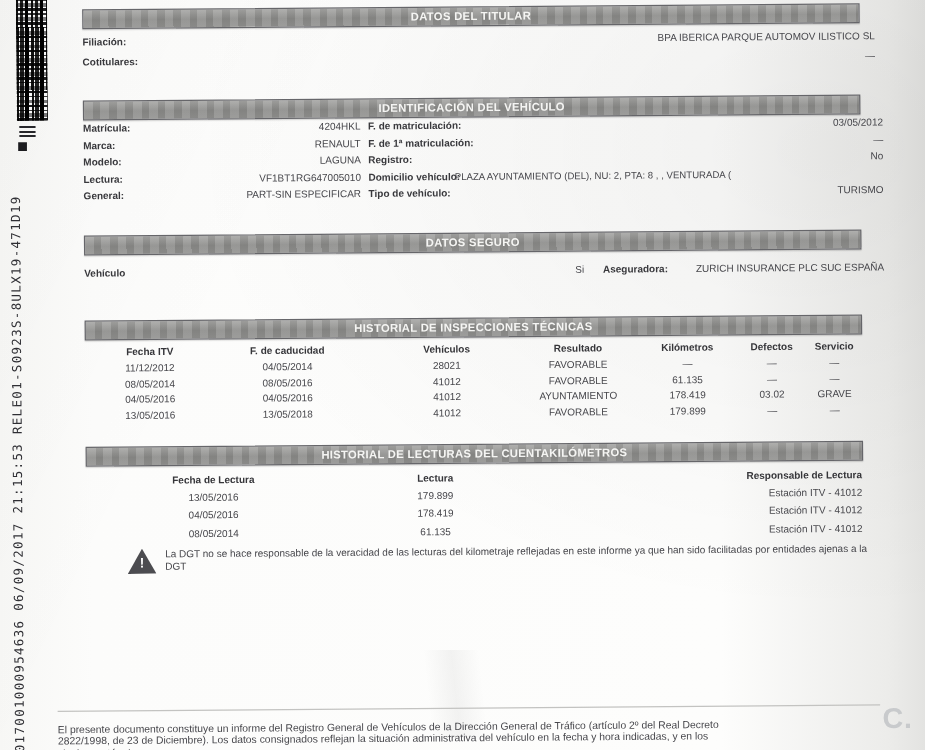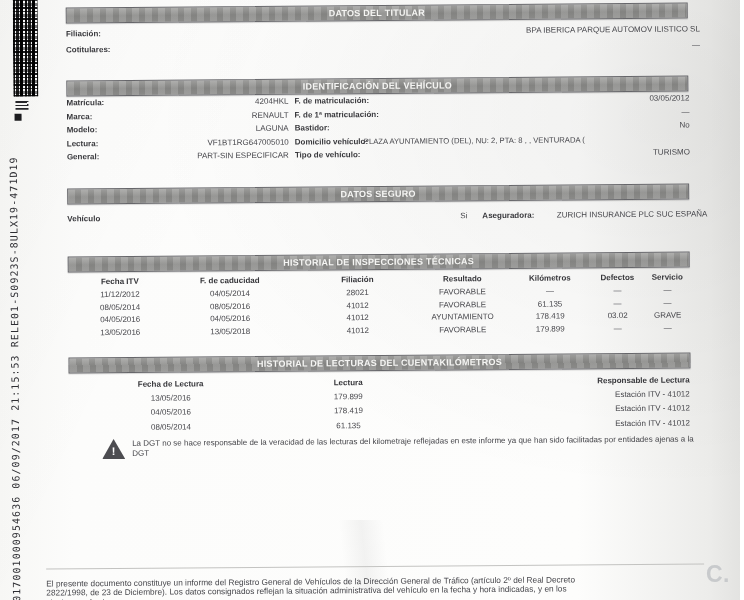--- a/index.html
+++ b/index.html
@@ -57,21 +57,21 @@
     box-shadow:0 1px 1px rgba(0,0,0,0.15);
   }
 
   
   .row { position:absolute; left:68px; width:640px; height:13px; font-size:8px; }
   .row .lab  { position:absolute; left:0; font-weight:bold; color:#39393d; white-space:nowrap;text-align:center; }
   .row .v-right { position:absolute; right:2px; text-align:right; color:#47474c; white-space:nowrap; }
 
   .ident .v1 { position:absolute; left:0; width:222px; text-align:right; color:#47474c; white-space:nowrap; }
   .ident .l2 { position:absolute; left:228px; font-weight:bold; color:#39393d; white-space:nowrap;text-align:center; }
-  .ident .v2 { position:absolute; right:17px; text-align:left; color:#47474c; white-space:nowrap; }
+  .ident .v2 { position:absolute; right:0; text-align:left; color:#47474c; white-space:nowrap; }
   .ident .v2.after-label { left:297px; right:auto; text-align:left; font-size:7.7px; }
 
   .seguro .s-flag { position:absolute; left:0; width:400px; text-align:right; color:#47474c; }
   .seguro .l2 { position:absolute; left:415px; font-weight:bold; color:#39393d; }
   .seguro .v2 { position:absolute; right:0; text-align:right; color:#47474c; white-space:nowrap; }
 
   
   .tbl { position:absolute; font-size:8px; color:#47474c; }
   .trow { display:flex; align-items:center; }
   .trow span { display:block; text-align:center; white-space:nowrap; }
@@ -147,21 +147,21 @@
     </div>
     <div class="row ident" style="top:109.5px;">
       <span class="lab">Marca:</span>
       <span class="v1">RENAULT</span>
       <span class="l2">F. de 1ª matriculación:</span>
       <span class="v2">—</span>
     </div>
     <div class="row ident" style="top:123px;">
       <span class="lab">Modelo:</span>
       <span class="v1">LAGUNA</span>
-      <span class="l2">Bastidor:</span>
+      <span class="l2">Registro:</span>
       <span class="v2">No</span>
     </div>
     <div class="row ident" style="top:136.5px;">
       <span class="lab">Lectura:</span>
       <span class="v1">VF1BT1RG647005010</span>
       <span class="l2">Domicilio vehículo:</span>
       <span class="v2 after-label">PLAZA AYUNTAMIENTO (DEL), NU: 2, PTA: 8 ,  , VENTURADA (</span>
     </div>
     <div class="row ident" style="top:150px;">
       <span class="lab">General:</span>
@@ -176,21 +176,21 @@
       <span class="s-flag">Si</span>
       <span class="l2">Aseguradora:</span>
       <span class="v2">ZURICH INSURANCE  PLC SUC ESPAÑA</span>
     </div>
 
     <div class="bar" style="top:254px;">HISTORIAL DE INSPECCIONES TÉCNICAS</div>
     <div class="tbl itv">
       <div class="trow thead">
         <span class="c1">Fecha ITV</span>
         <span class="c2">F. de caducidad</span>
-        <span class="c3">Filiación</span>
+        <span class="c3">Vehículos</span>
         <span class="c4">Resultado</span>
         <span class="c5">Kilómetros</span>
         <span class="c6">Defectos</span>
         <span class="c7">Servicio</span>
       </div>
       <div class="trow">
         <span class="c1">11/12/2012</span>
         <span class="c2">04/05/2014</span>
         <span class="c3">28021</span>
         <span class="c4">FAVORABLE</span>

